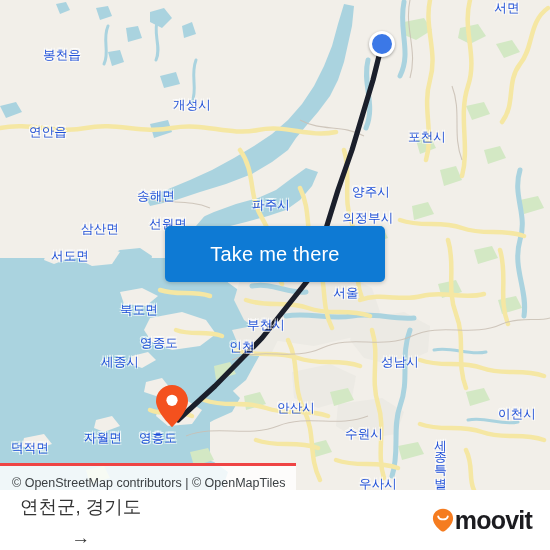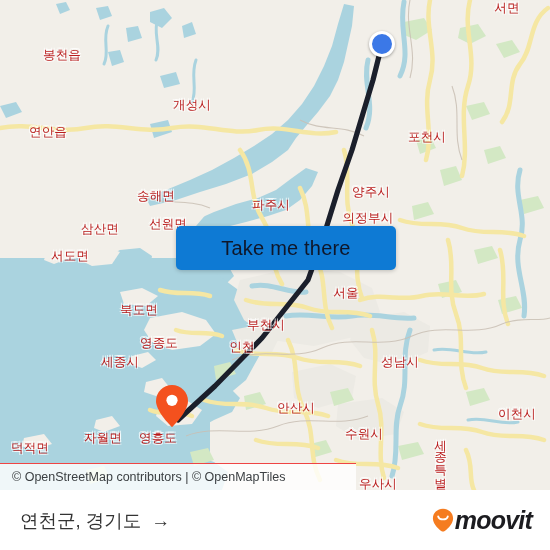--- a/index.html
+++ b/index.html
@@ -32,21 +32,21 @@
   #map-svg {
     position: absolute;
     left: 0;
     top: 0;
     display: block;
   }
 
   .map-label {
     position: absolute;
     transform: translate(-50%, -50%);
-    color: #b91c1c;
+    color: #1d4ed8;
     font-size: 12.5px;
     font-family: "Liberation Sans", "DejaVu Sans", sans-serif;
     white-space: nowrap;
     letter-spacing: 0.2px;
     text-shadow:
       -1.2px -1.2px 0 rgba(255,255,255,.75),
        1.2px -1.2px 0 rgba(255,255,255,.75),
       -1.2px  1.2px 0 rgba(255,255,255,.75),
        1.2px  1.2px 0 rgba(255,255,255,.75);
     pointer-events: none;
@@ -85,47 +85,47 @@
     top: 424px;
     width: 34px;
     height: 44px;
     margin-left: -17px;
     margin-top: -40px;
   }
 
   
   #take-me-there {
     position: absolute;
-    left: 176px;
+    left: 165px;
     top: 226px;
     width: 220px;
-    height: 44px;
+    height: 56px;
     background: #0e7ad4;
     border: none;
     border-radius: 5px;
-    color: #0f172a;
+    color: #ffffff;
     font-size: 20px;
     font-family: "Liberation Sans", "DejaVu Sans", sans-serif;
     letter-spacing: .2px;
     cursor: pointer;
     box-shadow: 0 1px 4px rgba(0,0,0,.22);
     padding: 0;
   }
 
   
   #attribution {
     position: absolute;
     left: 0;
     bottom: 0;
     height: 27px;
-    width: 356px;
+    width: 296px;
     background: rgba(255,255,255,.82);
-    border-top: 1px solid #ef4444;
+    border-top: 3px solid #ef4444;
     display: flex;
-    align-items: center;
+    align-items: flex-end;
     box-sizing: border-box;
     padding-left: 12px;
   }
   #attribution .attr-text {
     font-size: 12.5px;
     color: #3c4043;
     white-space: nowrap;
     font-family: "Liberation Sans", "DejaVu Sans", sans-serif;
   }
 
@@ -143,32 +143,32 @@
     box-sizing: border-box;
     padding: 0 18px 0 20px;
   }
   #route-title {
     display: flex;
     align-items: center;
     gap: 9px;
     font-size: 18.5px;
     color: #333333;
     white-space: nowrap;
+    flex-direction: column;
   }
   #route-title .arrow {
     font-size: 19px;
     color: #333333;
     line-height: 1;
     padding: 0 1px;
   }
   #brand {
     display: flex;
     align-items: center;
     gap: 1px;
-    font-style: italic;
   }
   #brand .brand-name {
     font-size: 25px;
     font-weight: bold;
     color: #1c1c20;
     letter-spacing: -0.8px;
     line-height: 1;
   }
 </style>
 </head>

